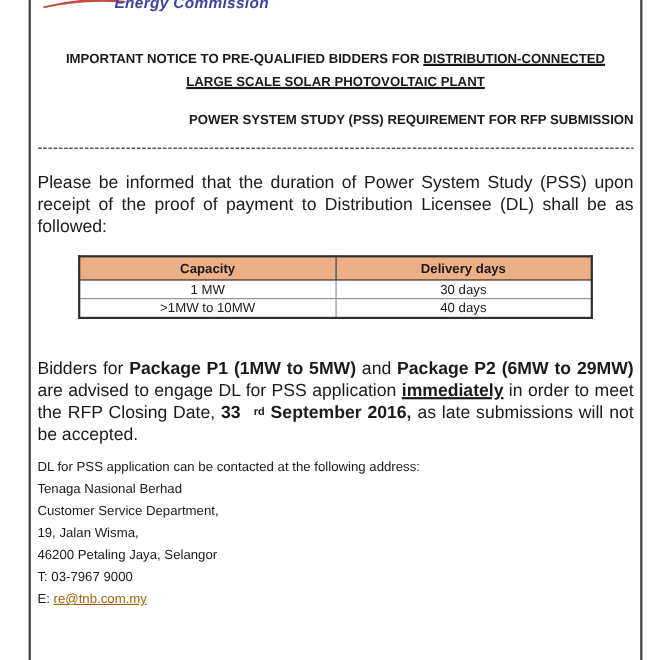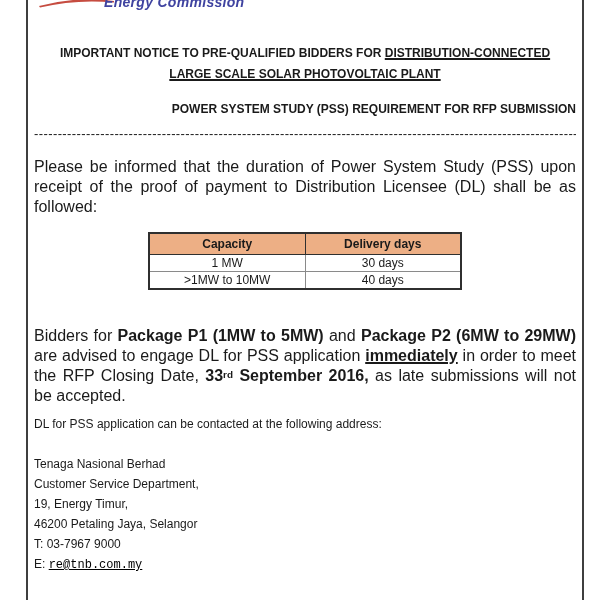--- a/index.html
+++ b/index.html
@@ -25,34 +25,34 @@
   .subtitle { margin-top:14px; text-align:right; font-weight:bold; font-size:12px; line-height:21px; }
   .dashes {
     margin-top:9px; height:9px; line-height:9px; font-size:13px; letter-spacing:.4px;
     white-space:nowrap; overflow:hidden; color:#161616;
   }
   .para { margin:0; text-align:justify; font-size:16px; line-height:20px; }
   .para-intro { margin-top:19px; }
   .para-bidders { margin-top:36px; }
   .contact-intro { margin:8px 0 0 0; font-size:12px; line-height:20px; }
   table.pss {
-    border-collapse:collapse; margin:15px auto 0 auto; width:314px;
+    border-collapse:collapse; margin:15px auto 0 auto; width:468px;
     font-size:12px; text-align:center; table-layout:fixed;
   }
   table.pss { border:2px solid #2f2f2f; }
   table.pss th {
     background:#edaf85; border:1px solid #2f2f2f; height:20px;
     font-size:12px; font-weight:bold; padding:0;
   }
   table.pss td { border:1px solid #8a8a8a; border-left:1px solid #555; height:16px; padding:0; }
   table.pss td:first-child, table.pss th:first-child { border-left:none; }
   table.pss td:last-child, table.pss th:last-child { border-right:none; }
-  .address { margin-top:20px; font-size:12px; line-height:20px; }
-  .email { color:#000000; text-decoration:underline; cursor:pointer;font-family:Liberation Mono, monospace; }
-  sup.s { font-size:.62em; line-height:0; position:relative; top:-.35em; vertical-align:baseline; }
+  .address { font-size:12px; line-height:20px; }
+  .email { color:#a16207; text-decoration:underline; cursor:pointer; }
+  sup.s { font-size:.62em; line-height:0; position:relative; top:-.35em; vertical-align:baseline;padding-left:12px; }
   b { font-weight:bold; }
 </style>
 </head>
 <body>
 
 <div class="page">
 
   <svg class="logo-swoosh" width="78" height="8" viewBox="0 0 78 8">
     <path d="M1,6 Q38,-4 76,1 L76,2.6 Q38,-1 2,7.6 Z" fill="#c0392b" opacity="0.9"></path>
   </svg>
@@ -86,19 +86,19 @@
   </tbody>
     </table>
 
   <p class="para para-bidders"><span>Bidders for </span><b>Package P1 (1MW to 5MW)</b><span> and </span><b>Package P2 (6MW to 29MW)</b><span> are advised to engage DL for PSS application </span><b class="u">immediately</b><span> in order to meet the RFP Closing Date, </span><b>33</b><b><sup class="s">rd</sup></b><b> September 2016,</b><span> as late submissions will not be accepted.</span></p>
 
   <p class="contact-intro">DL for PSS application can be contacted at the following address:</p>
 
   <div class="address">
     <div>Tenaga Nasional Berhad</div>
     <div>Customer Service Department,</div>
-    <div>19, Energy Timur,</div>
+    <div>19, Jalan Wisma,</div>
     <div>46200 Petaling Jaya, Selangor</div>
     <div>T: 03-7967 9000</div>
     <div><span>E: </span><a class="email">re@tnb.com.my</a></div>
   </div>
 
 </div>
 
 </body></html>

